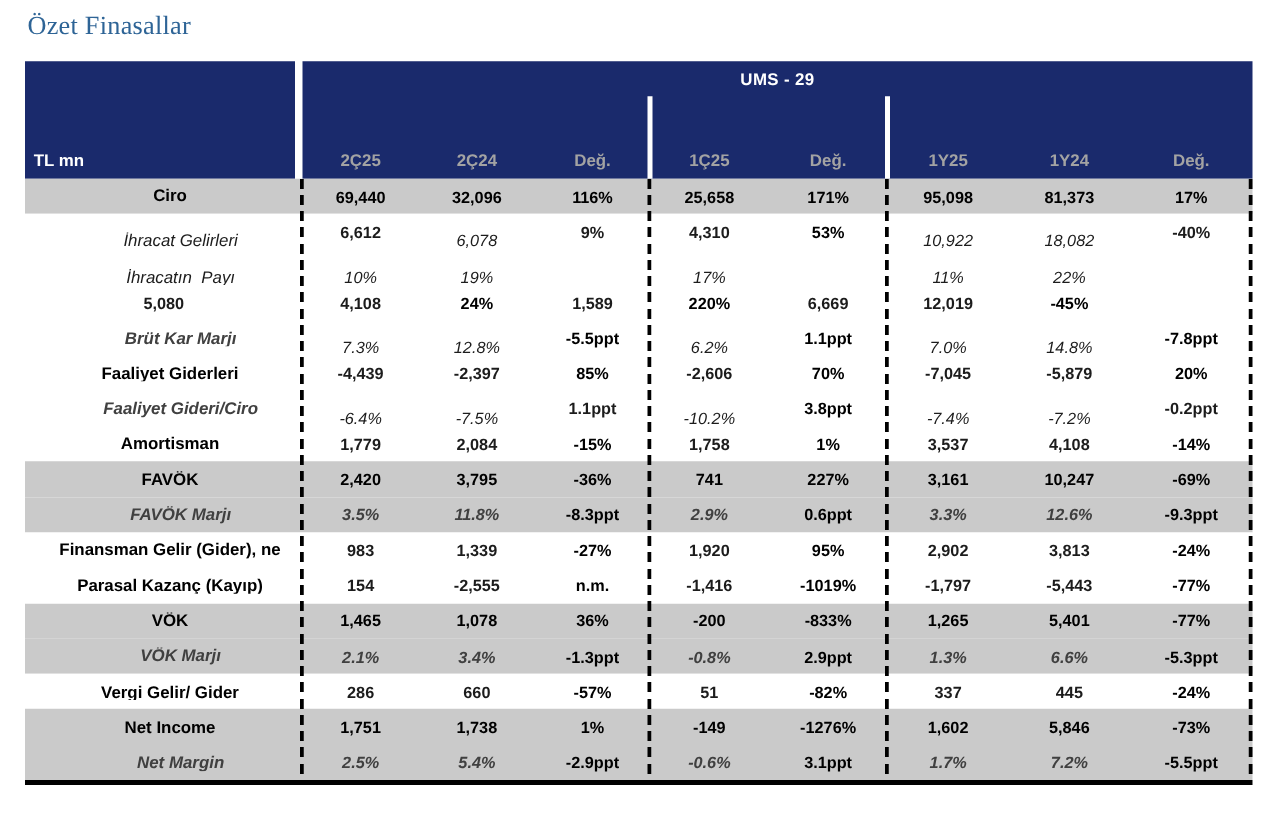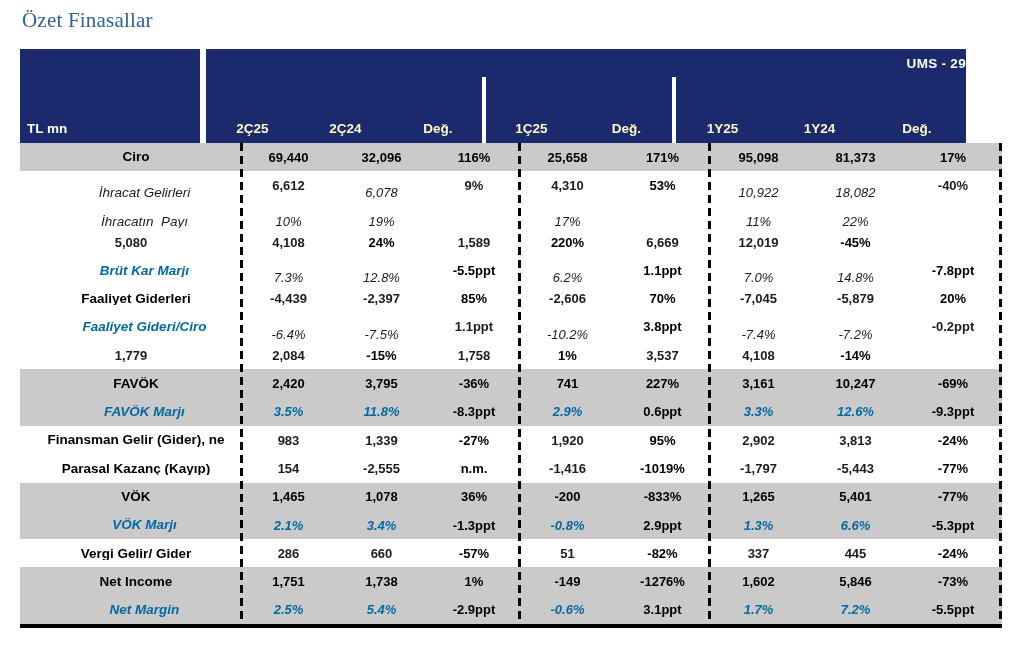--- a/index.html
+++ b/index.html
@@ -19,37 +19,37 @@
   .title{
     font-family:"Liberation Serif","DejaVu Serif",serif;
     font-size:21px;font-weight:normal;color:var(--titleblue);
     margin:0 0 16px 2px;letter-spacing:0.2px;
   }
   .fin-table{position:relative;width:982px;margin-top:14px;}
 
   
   .thead{display:flex;height:94px;}
   .thead-label{
-    width:180px;background:var(--navy);
+    width:216px;background:var(--navy);
     display:flex;align-items:flex-end;
     padding:0 0 7px 7px;
   }
   .thead-label span{color:#fff;font-weight:bold;font-size:13.5px;}
   .thead-gap{width:6px;background:#fff;}
   .thead-groups{position:relative;width:760px;background:var(--navy);}
   .ums{
-    position:absolute;top:7px;left:0;right:0;text-align:right;
+    position:absolute;top:7px;left:0;right:0;text-align:center;
     color:#fff;font-weight:bold;font-size:13.5px;letter-spacing:0.3px;
   }
   .cols{
     position:absolute;bottom:0;left:0;right:0;
     display:grid;grid-template-columns:93px 93px 92px 95px 95px 97px 97px 98px;
     padding-bottom:7px;
   }
-  .hcol{color:#fef9c3;font-weight:bold;font-size:13.5px;text-align:center;}
+  .hcol{color:#a3a3a3;font-weight:bold;font-size:13.5px;text-align:center;}
   .hsep{position:absolute;top:28px;bottom:0;width:4px;background:#fff;}
   .hsep1{left:276px;}
   .hsep2{left:466px;}
 
   
   .tbody{position:relative;border-bottom:4.5px solid var(--line);}
   .trow{
     display:grid;
     grid-template-columns:222px 93px 93px 92px 95px 95px 97px 97px 98px;
     height:28.3px;align-items:center;background:#fff;
@@ -57,21 +57,21 @@
   .trow.shaded{background:var(--shade);}
   .cell{font-size:13px;line-height:1;}
   .cell.val{text-align:center;}
   .cell.label{
     font-size:13.5px;padding-left:10px;white-space:pre;overflow:hidden;text-align:center;
   }
   .cell.label.indent{padding-left:27px;}
   .s-r{font-weight:bold;font-style:normal;}
   .s-b{font-weight:bold;font-style:normal;color:#000;}
   .s-i{font-weight:normal;font-style:italic;margin-top:15px;}
-  .s-bi{font-weight:bold;font-style:italic;color:#0369a1;}
+  .s-bi{font-weight:bold;font-style:italic;color:#404040;}
 
   .vdash{
     position:absolute;top:0;bottom:0;width:3px;z-index:3;
     background:repeating-linear-gradient(to bottom,#000 0 8px,transparent 8px 13px);
   }
   .vd1{left:220px;}
   .vd2{left:498px;}
   .vd3{left:688px;}
   .vd4{left:979px;}
 </style>
@@ -178,20 +178,21 @@
           <div class="cell val s-i">-6.4%</div>
           <div class="cell val s-i">-7.5%</div>
           <div class="cell val s-r">1.1ppt</div>
           <div class="cell val s-i">-10.2%</div>
           <div class="cell val s-b">3.8ppt</div>
           <div class="cell val s-i">-7.4%</div>
           <div class="cell val s-i">-7.2%</div>
           <div class="cell val s-r">-0.2ppt</div>
         </div>
         <div class="trow">
+          <div class="cell label s-b">Amortisman</div>
           <div class="cell val s-r">1,779</div>
           <div class="cell val s-r">2,084</div>
           <div class="cell val s-b">-15%</div>
           <div class="cell val s-r">1,758</div>
           <div class="cell val s-b">1%</div>
           <div class="cell val s-r">3,537</div>
           <div class="cell val s-r">4,108</div>
           <div class="cell val s-b">-14%</div>
         </div>
         <div class="trow shaded">

